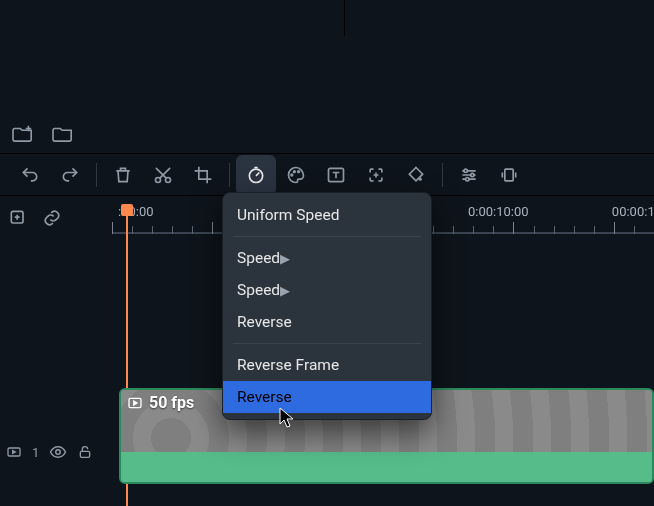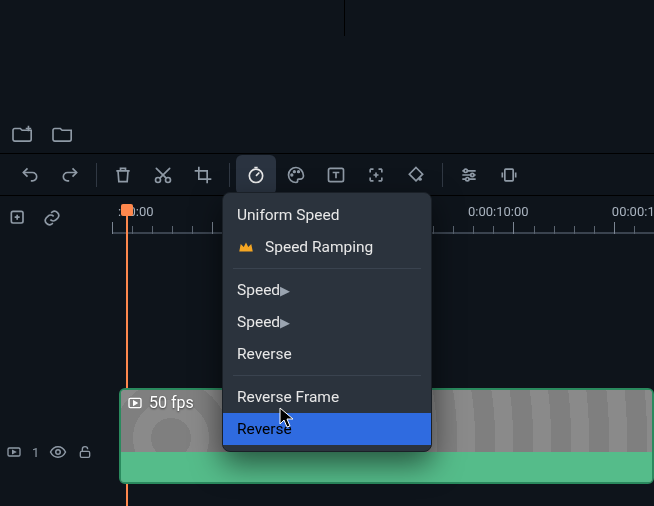--- a/index.html
+++ b/index.html
@@ -34,21 +34,21 @@
 
   
   .tracks { position:relative; height:262px; }
   .trackctl { position:absolute; left:2px; top:188px; width:112px; height:40px; display:flex; align-items:center; gap:10px; color:#8f9aa6; font-size:13px; padding-left:4px;}
   .clip { position:absolute; left:119px; top:144px; right:0; height:96px; background:#55bc8a; border:2px solid #2a8a5e; border-radius:6px; overflow:hidden; }
   .clip-thumb { position:absolute; left:0; right:0; top:0; bottom:0; background:#8f8f8f; }
   .clip-thumb-pattern { position:absolute; inset:0; background:
       repeating-radial-gradient(circle at 50px 48px, #7e7e7e 0 20px, #8a8a8a 20px 38px),
       linear-gradient(#838383,#8b8b8b); opacity:.9; }
   .clip-green { position:absolute; left:0; right:0; bottom:0; height:30px; background:#55bc8a; }
-  .clip-badge { position:absolute; left:6px; top:3px; display:flex; align-items:center; gap:6px; font-size:16px; color:#fff; font-weight:400; text-shadow:0 1px 2px rgba(0,0,0,.6); }
+  .clip-badge { position:absolute; left:6px; top:3px; display:flex; align-items:center; gap:6px; font-size:16px; color:#fff; font-weight:700; text-shadow:0 1px 2px rgba(0,0,0,.6); }
 
   
   .menu { position:absolute; left:222px; top:192px; width:210px; background:#2b333d; border:1px solid #1a2027; border-radius:8px; box-shadow:0 12px 30px rgba(0,0,0,.55); padding:6px 0; z-index:50; }
   .menu-item { display:flex; align-items:center; justify-content:flex-start; padding:7px 14px; font-size:15.5px; color:#e8e8e8; }
   .menu-item .left { display:flex; align-items:center; gap:10px; }
   .menu-item.sel { background:#2f6be0; color:#000000; }
   .menu-sep { height:1px; background:#3a434f; margin:5px 10px; }
   .menu .chev { color:#9aa4b0; font-size:13px; }
 
   .cursor { position:absolute; left:279px; top:407px; z-index:60; }
@@ -247,30 +247,20 @@
       </span>
   </div>
 </div>
 
 <div class="menu">
   <div class="menu-item">
     <span class="left">
         <span>Uniform Speed</span>
       </span>
   </div>
-  <div class="menu-item">
-    <span class="left">
-      <span class="icon">
-          <svg width="18" height="18" viewBox="0 0 24 24">
-            <path d="M3 18h18l-2-10-4 4-3-6-3 6-4-4z" fill="#f5a623"></path>
-          </svg>
-        </span>
-      <span>Speed Ramping</span>
-    </span>
-  </div>
   <div class="menu-sep"></div>
   <div class="menu-item">
     <span class="left">
         <span>Speed</span>
       </span>
     <span class="chev">▶</span>
   </div>
   <div class="menu-item">
     <span class="left">
         <span>Speed</span>

